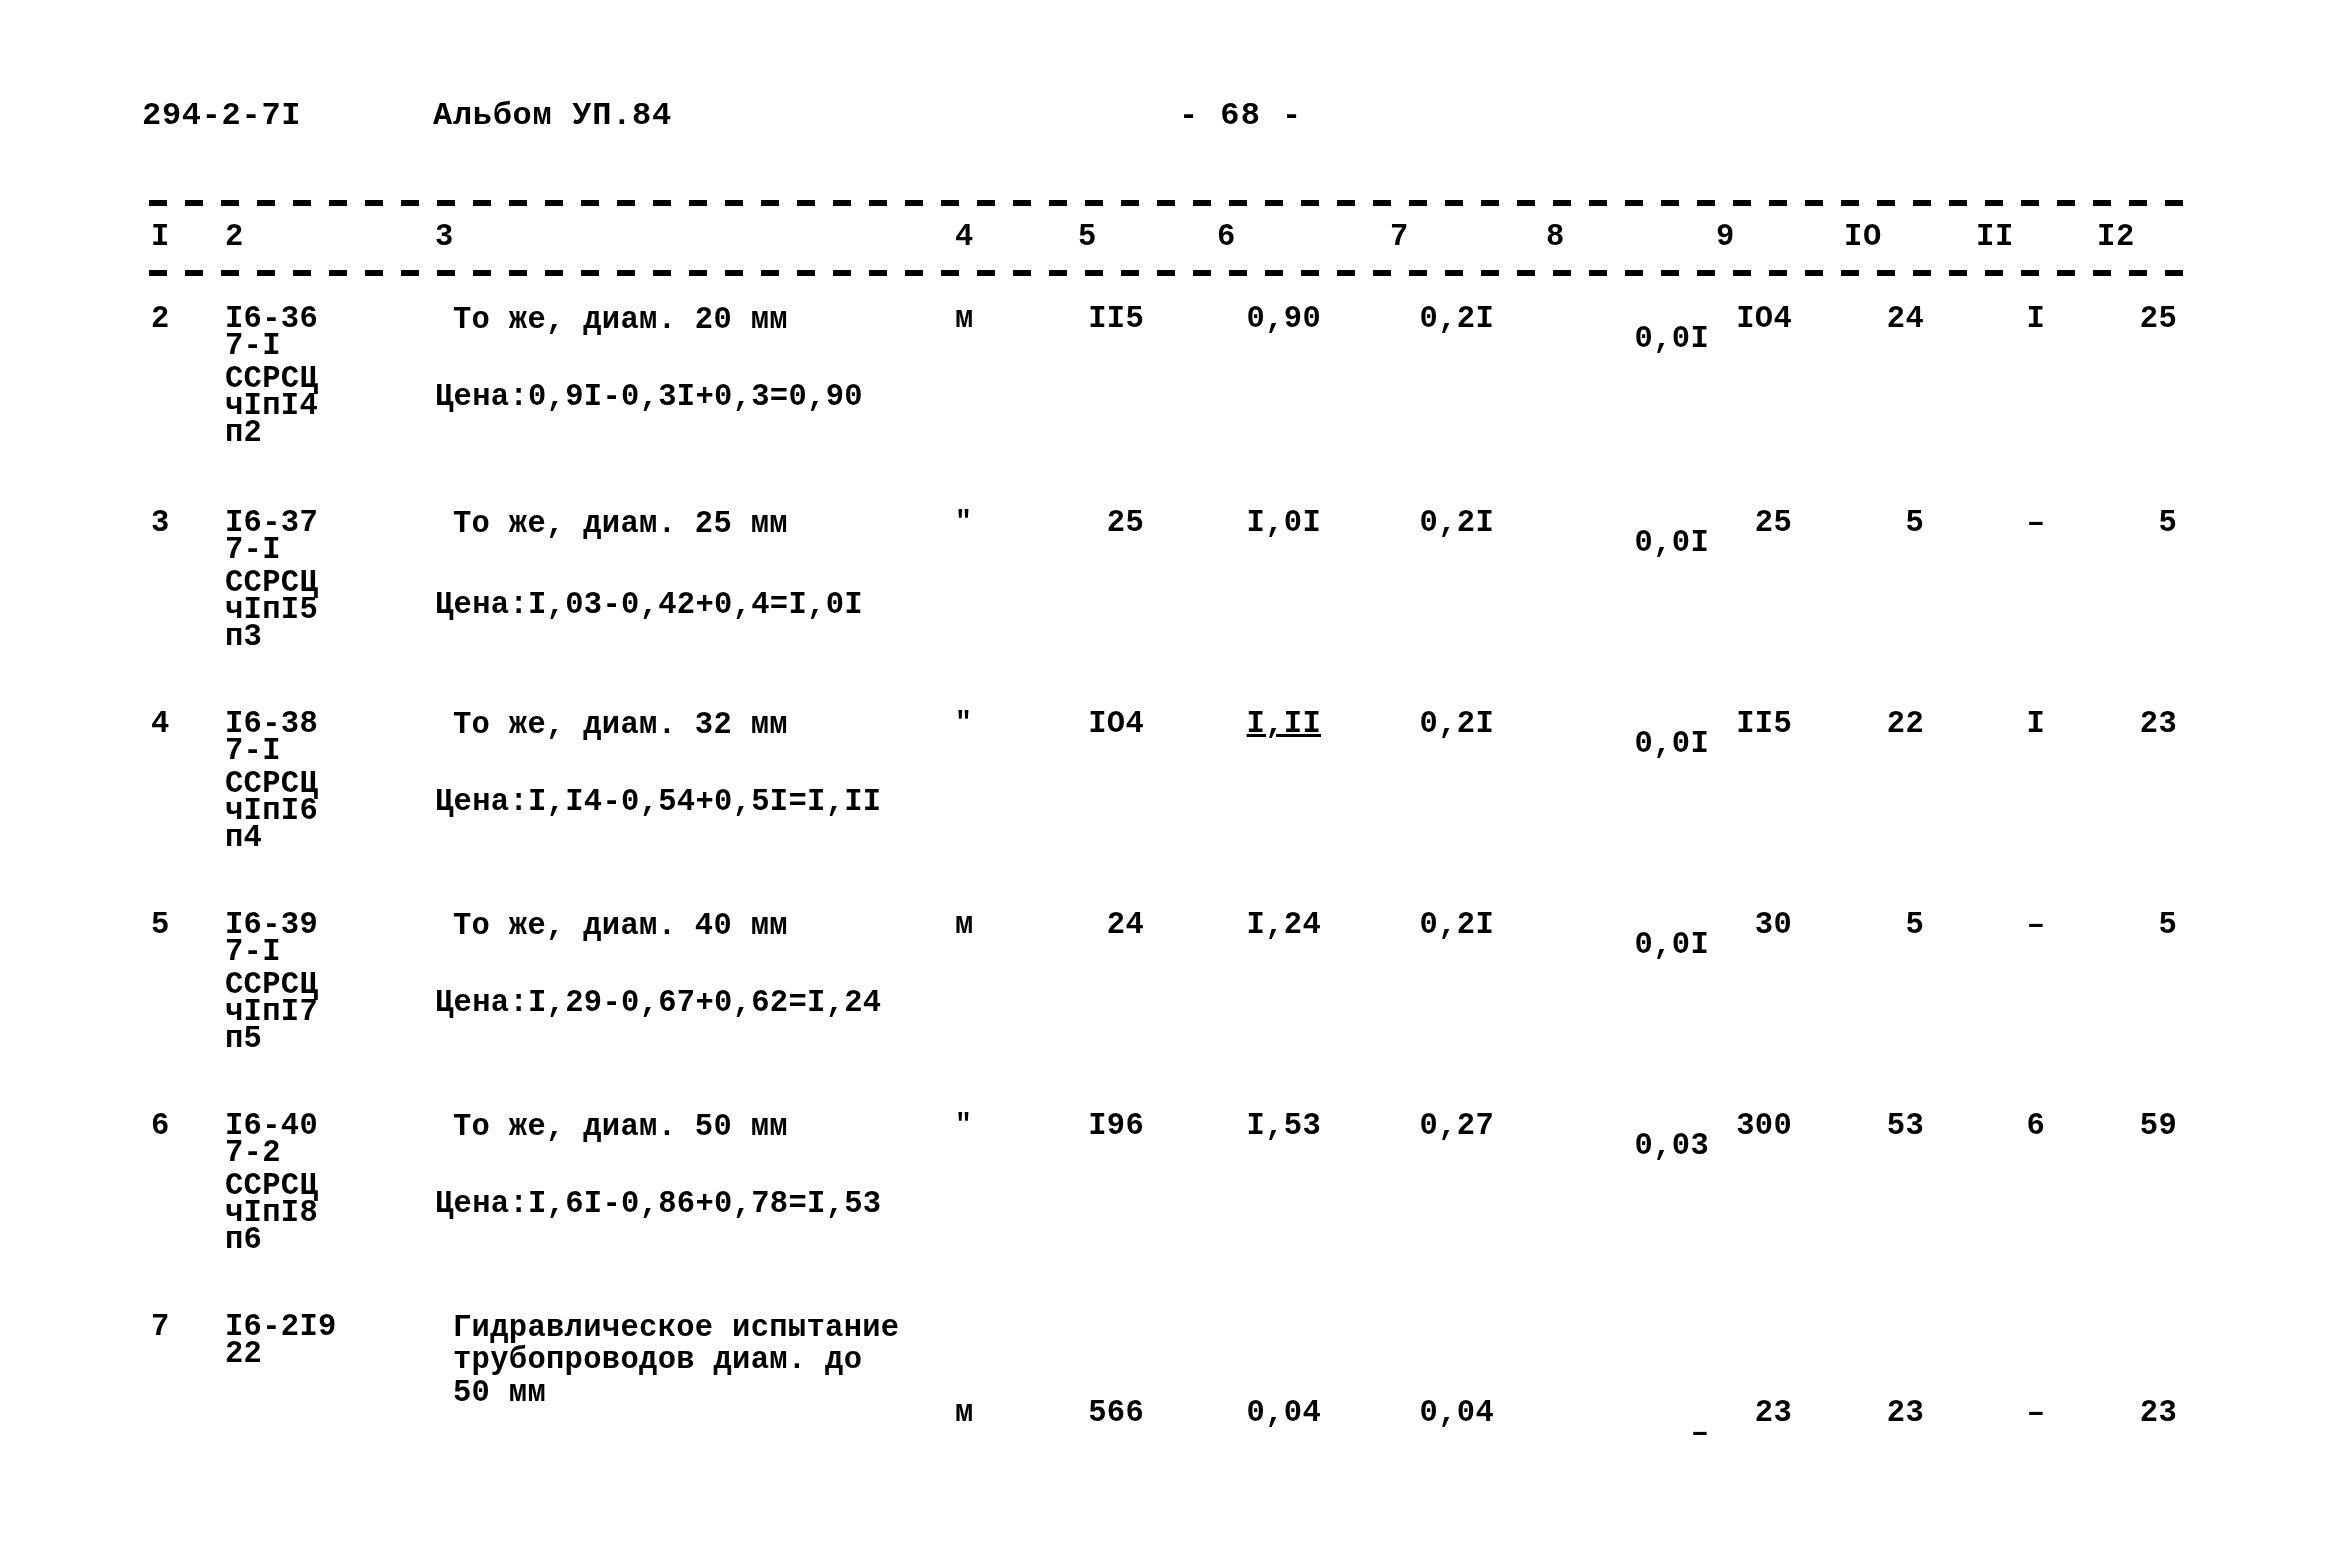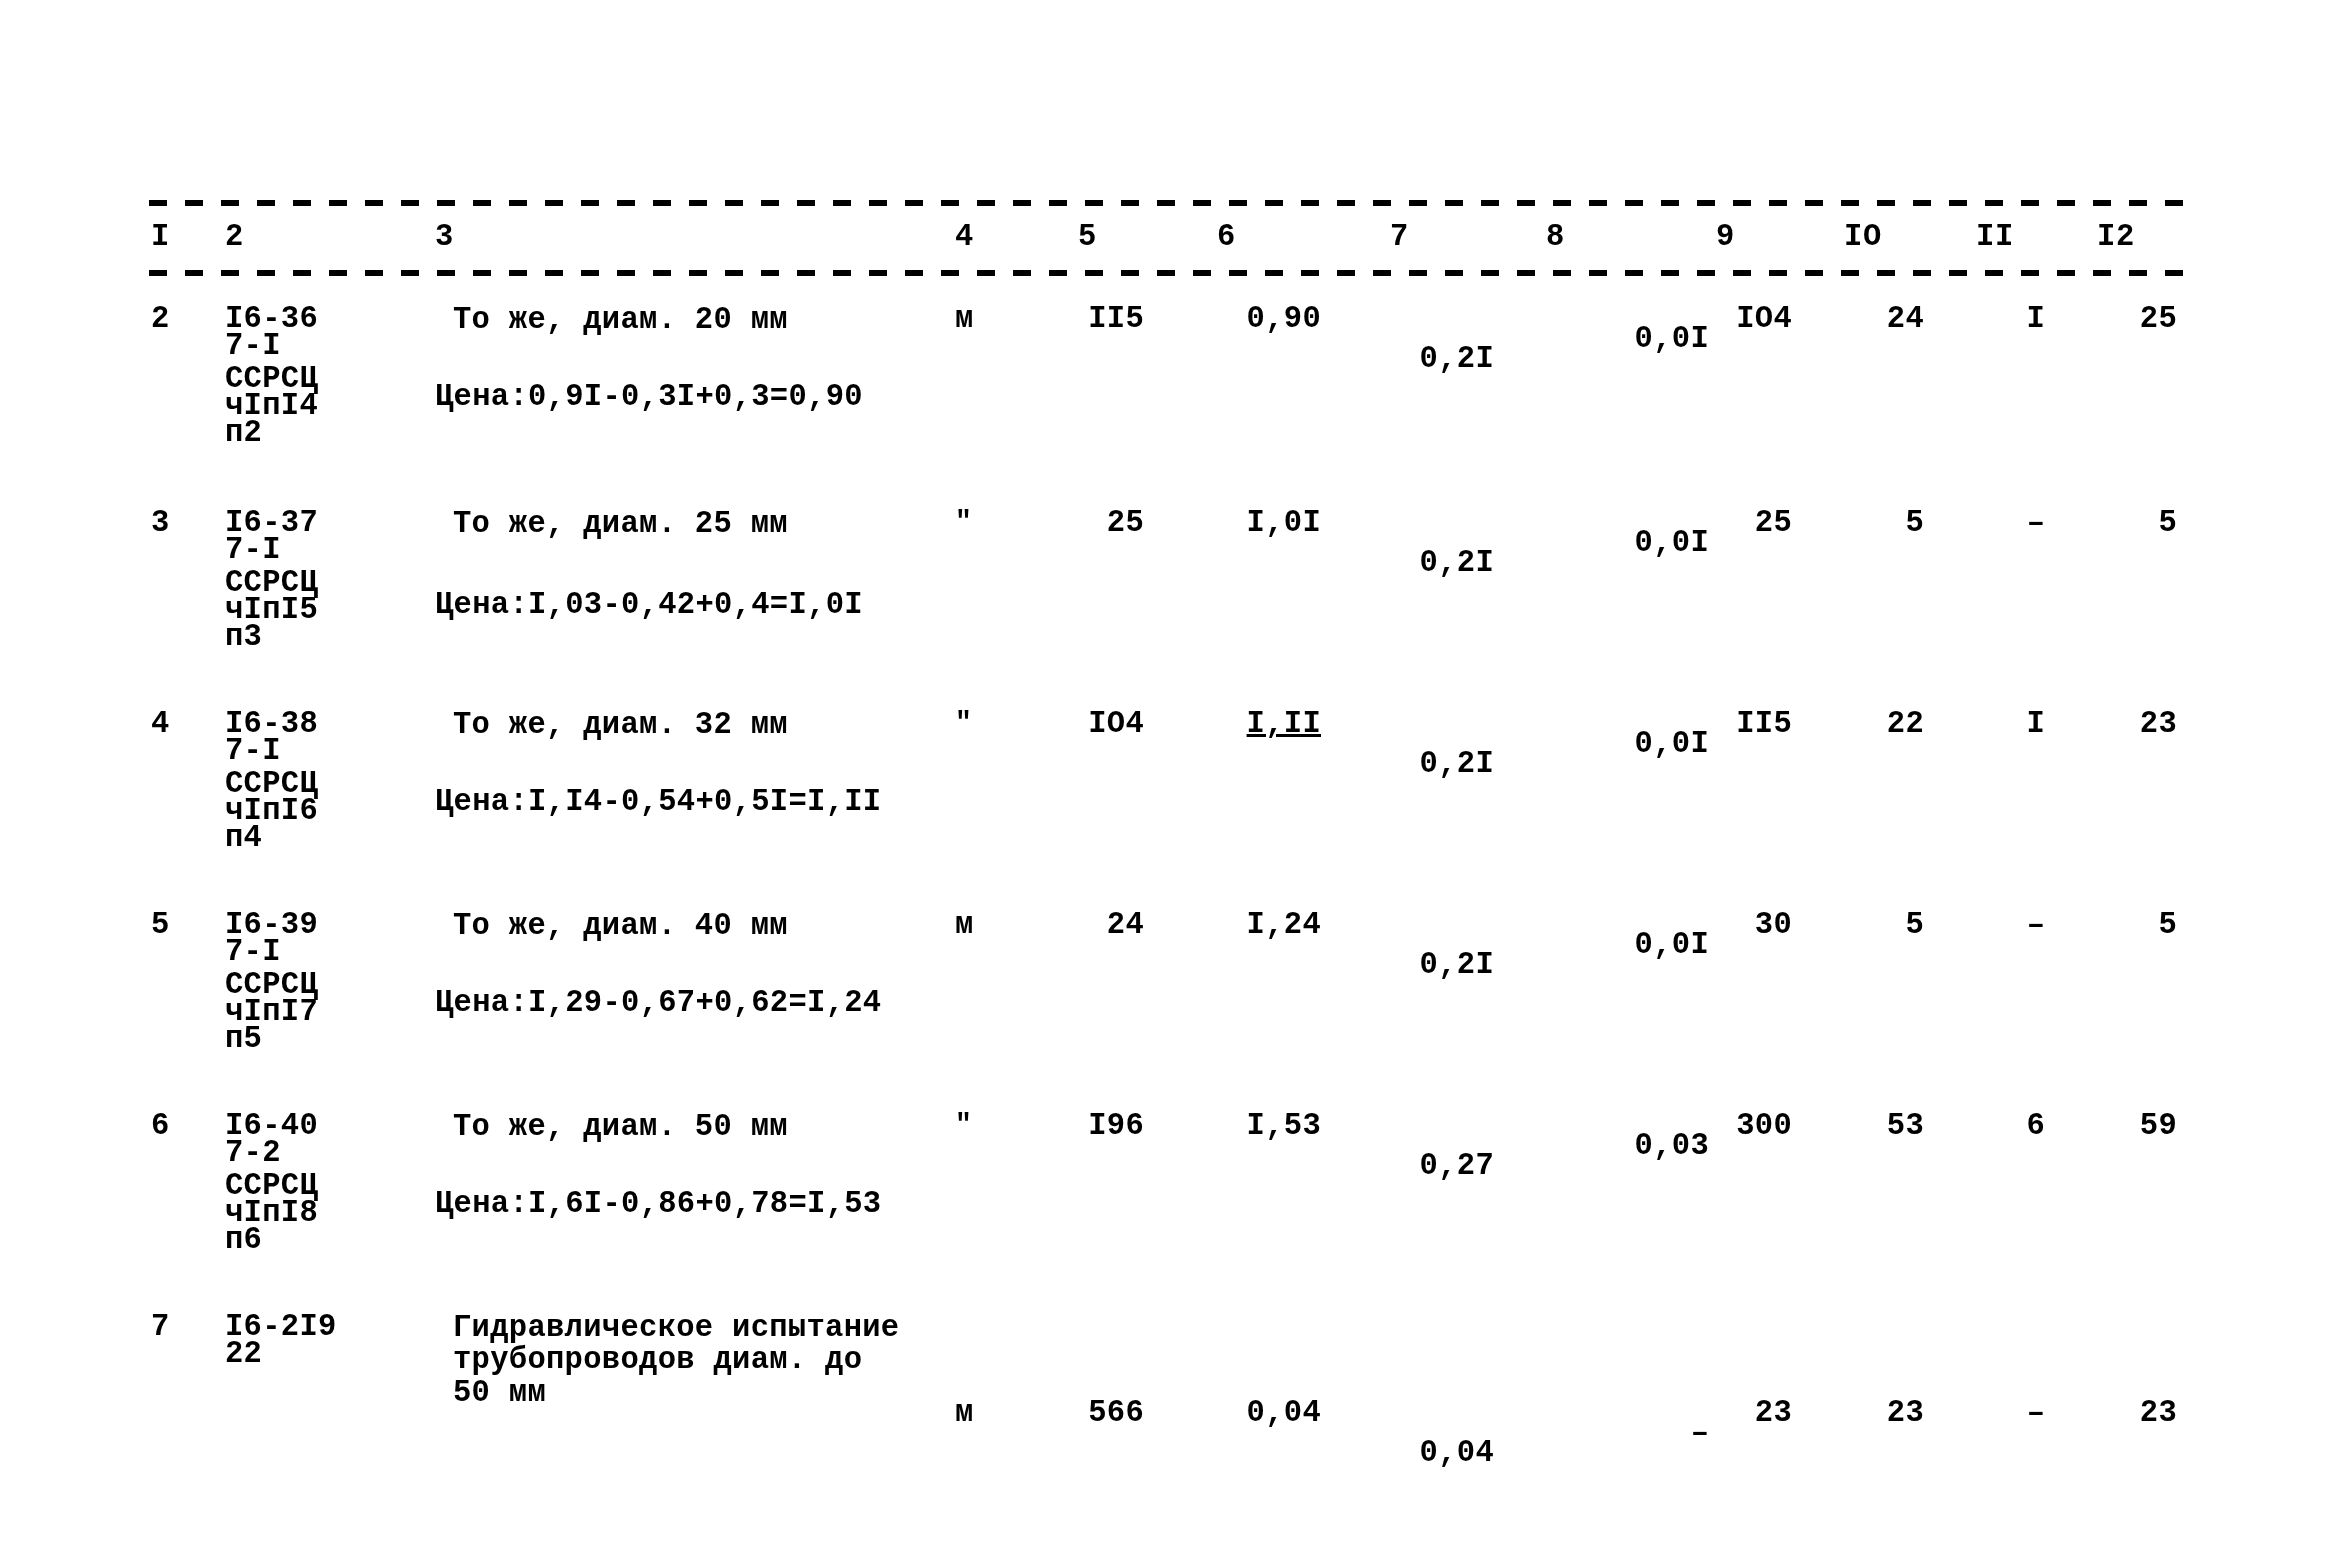--- a/index.html
+++ b/index.html
@@ -127,34 +127,39 @@
   .c-unit.ditto { font-size: 28px; }
 
   
   .c-num {
     text-align: right;
     font-size: 30.5px;
     font-weight: bold;
   }
   .c5  { left: 1033px; width: 111px; }
   .c6  { left: 1172px; width: 149px; }
-  .c7  { left: 1345px; width: 149px; margin-top: 40px; }
+  .c7  { left: 1345px; width: 149px; }
   .c8  { left: 1560px; width: 149px; margin-top: 20px; }
   .c9  { left: 1678px; width: 114px; }
   .c10 { left: 1810px; width: 114px; }
   .c11 { left: 1938px; width: 107px; }
   .c12 { left: 2063px; width: 114px; }
 
   .dash-val { letter-spacing: 0; }
 </style>
 </head>
 <body>
 
 <div class="page">
 
+  <div class="doc-header">
+    <div class="hdr-code">294-2-7I</div>
+    <div class="hdr-album">Альбом УП.84</div>
+    <div class="hdr-page">- 68 -</div>
+  </div>
 
   <div class="rule rule-top"></div>
   <div class="rule rule-bottom"></div>
 
   <div id="colheads">
       <div class="colhead" style="left: 151px;">I</div>
       <div class="colhead" style="left: 225px;">2</div>
       <div class="colhead" style="left: 435px;">3</div>
       <div class="colhead" style="left: 955px;">4</div>
       <div class="colhead" style="left: 1078px;">5</div>

